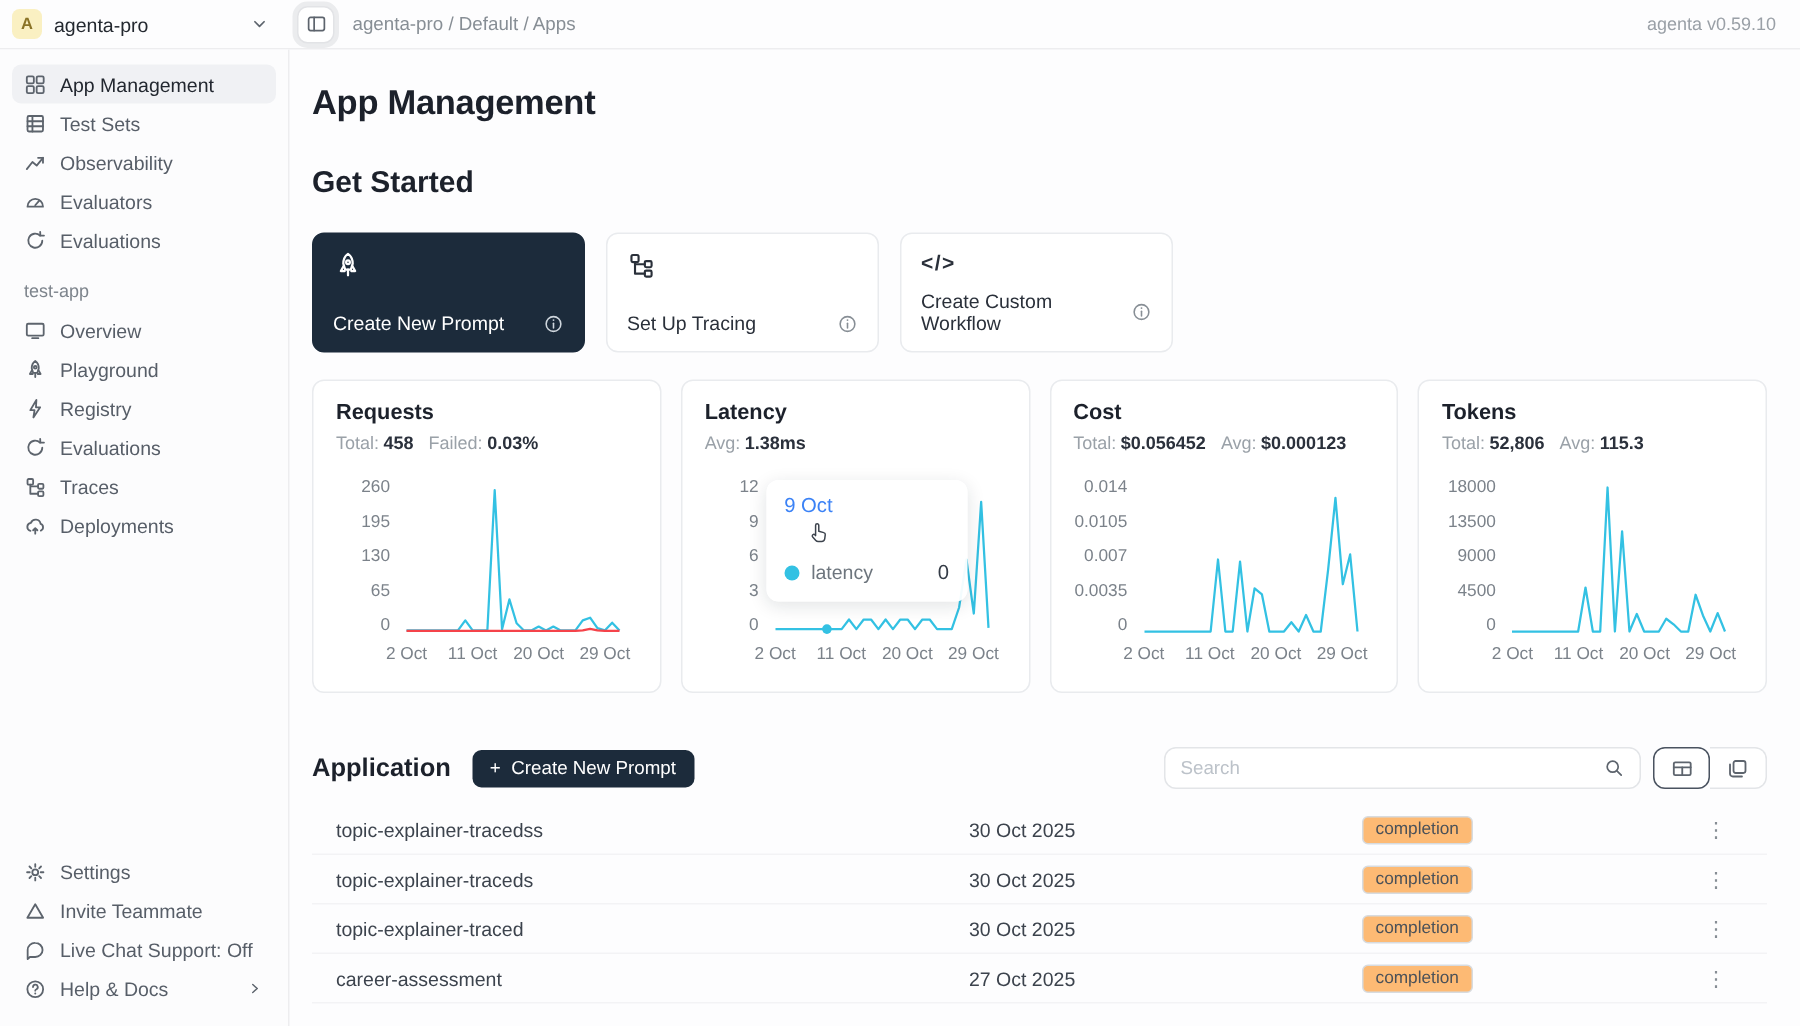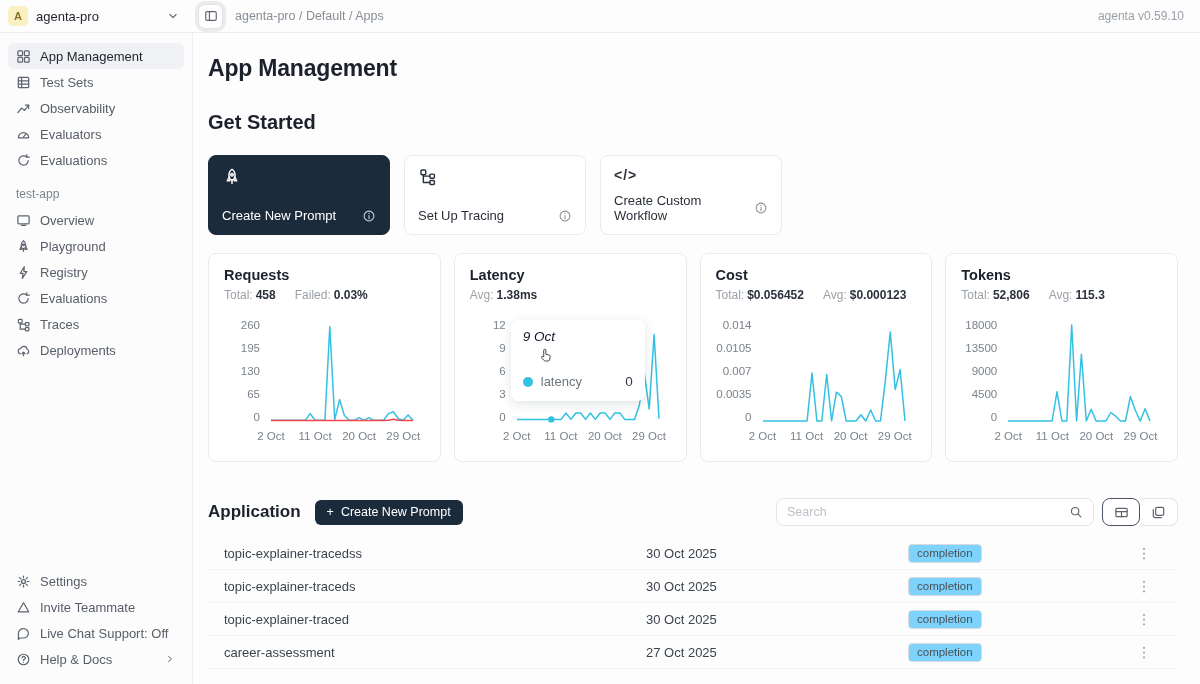--- a/index.html
+++ b/index.html
@@ -36,31 +36,31 @@
   .gs-card { width:182px; height:80px; border-radius:8px; background:#fff; border:1px solid #e9ebee; padding:11px 13px; display:flex; flex-direction:column; justify-content:space-between; cursor:pointer; }
   .gs-card.dark { background:#1c2b3b; border-color:#1c2b3b; }
   .gs-bottom { display:flex; align-items:center; justify-content:space-between; }
   .gs-label { font-size:13px; font-weight:500; color:#2a303a; }
   .gs-card.dark .gs-label { color:#fff; }
   .gs-code { font-size:14px; font-weight:bold; color:#2a303a; letter-spacing:1px; }
 
   .charts { margin-top:18px; display:flex; gap:13px; }
   .chart-card { width:233px; height:209px; background:#fff; border:1px solid #e9ebee; border-radius:8px; padding:13px 15px; position:relative; }
   .c-title { font-size:14.5px; font-weight:700; color:#1c212b; }
-  .c-stats { margin-top:5px; display:flex; gap:19px; font-size:12px; }
+  .c-stats { margin-top:5px; display:flex; gap:10px; font-size:12px; }
   .c-stats .lab { color:#9aa1a8; }
   .c-stats .val { color:#2b313c; font-weight:700; margin-left:3px; }
   .c-body { margin-top:15px; display:flex; }
   .yticks { width:36px; height:106px; display:flex; flex-direction:column; justify-content:space-between; align-items:flex-end; font-size:11.5px; color:#7b828a; padding-top:2px; }
   .plot { flex:1; height:106px; margin-left:9px; position:relative; }
   .plot svg { position:absolute; left:0; top:0; overflow:visible; }
   .xtick { position:absolute; top:calc(100% + 7px); transform:translateX(-50%); font-size:11.5px; color:#7b828a; white-space:nowrap; }
 
   .chart-tooltip { position:absolute; left:56px; top:66px; width:134px; z-index:3; background:rgba(255,255,255,0.94); border-radius:8px; box-shadow:0 3px 12px rgba(20,30,40,0.12); padding:9px 12px 12px; }
-  .tt-date { font-size:13.5px; font-weight:500; color:#0f172a;font-style:italic; }
+  .tt-date { font-size:13.5px; font-weight:500; color:#3b82f6; }
   .tt-row { margin-top:30px; display:flex; align-items:center; gap:8px; }
   .tt-dot { width:10px; height:10px; border-radius:50%; background:#33c1e3; }
   .tt-series { font-size:13px; color:#6d757d; }
   .tt-val { margin-left:auto; font-size:13.5px; font-weight:500; color:#343b46; }
   .cursor-hand { position:absolute; left:26px; top:27px; }
 
   .app-header { margin-top:36px; display:flex; align-items:center; }
   .app-title { font-size:17px; font-weight:700; }
   .create-btn { margin-left:14px; height:25px; background:#1c2b3b; color:#fff; border:none; border-radius:6px; padding:0 12px; font-size:12.5px; font-family:inherit; display:flex; align-items:center; gap:7px; cursor:pointer; }
   .hdr-right { margin-left:auto; display:flex; align-items:center; gap:8px; }
@@ -77,21 +77,21 @@
   .t-head { display:flex; height:30px; align-items:center; background:#fafbfb; border-top:1px solid #f0f0f2; border-bottom:1px solid #f0f0f2; font-size:12.5px; color:#41474f; }
   .t-head > div { padding-left:16px; height:100%; display:flex; align-items:center; }
   .t-head > div + div { border-left:1px solid #ededef; }
   .col-name { flex:1; }
   .col-date { width:262px; flex-shrink:0; }
   .col-type { width:218px; flex-shrink:0; }
   .col-act { width:68px; flex-shrink:0; display:flex; align-items:center; justify-content:center; padding-left:0 !important; }
   .t-row { display:flex; height:33px; align-items:center; border-bottom:1px solid #f3f3f5; font-size:13px; color:#3c434d; cursor:pointer; }
   .t-row > div { padding-left:16px; }
   .t-row .col-act { padding-left:0; }
-  .badge { display:inline-block; border:1px solid #d7dbdf; border-radius:4px; padding:2px 8px 3px; font-size:11.5px; color:#4b5158; background:#7dd3fc; }
+  .badge { display:inline-block; border:1px solid #d7dbdf; border-radius:4px; padding:2px 8px 3px; font-size:11.5px; color:#4b5158; background:#fdba74; }
   .dots { color:#868d94; font-size:14px; line-height:1; cursor:pointer; padding:4px 6px; }
 </style>
 </head>
 <body>
 
 <div class="topbar">
   <div class="workspace">
     <span class="avatar">A</span>
     <span class="ws-name">agenta-pro</span>
     <span class="ws-chev">

